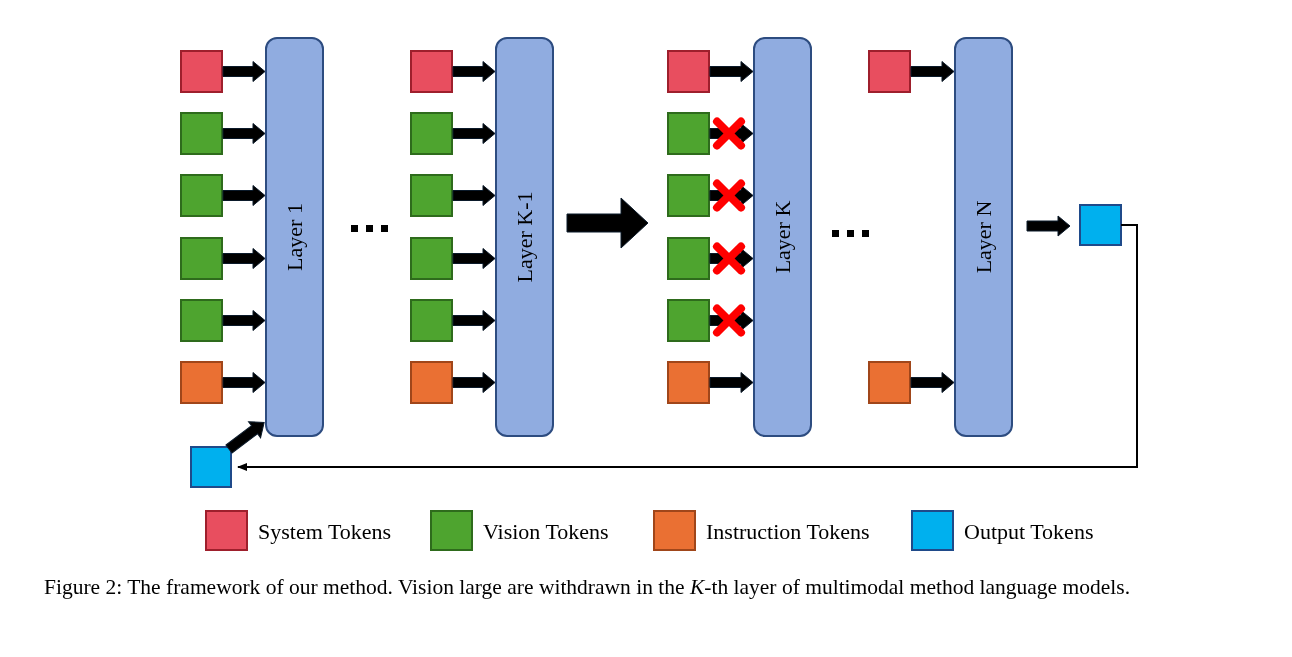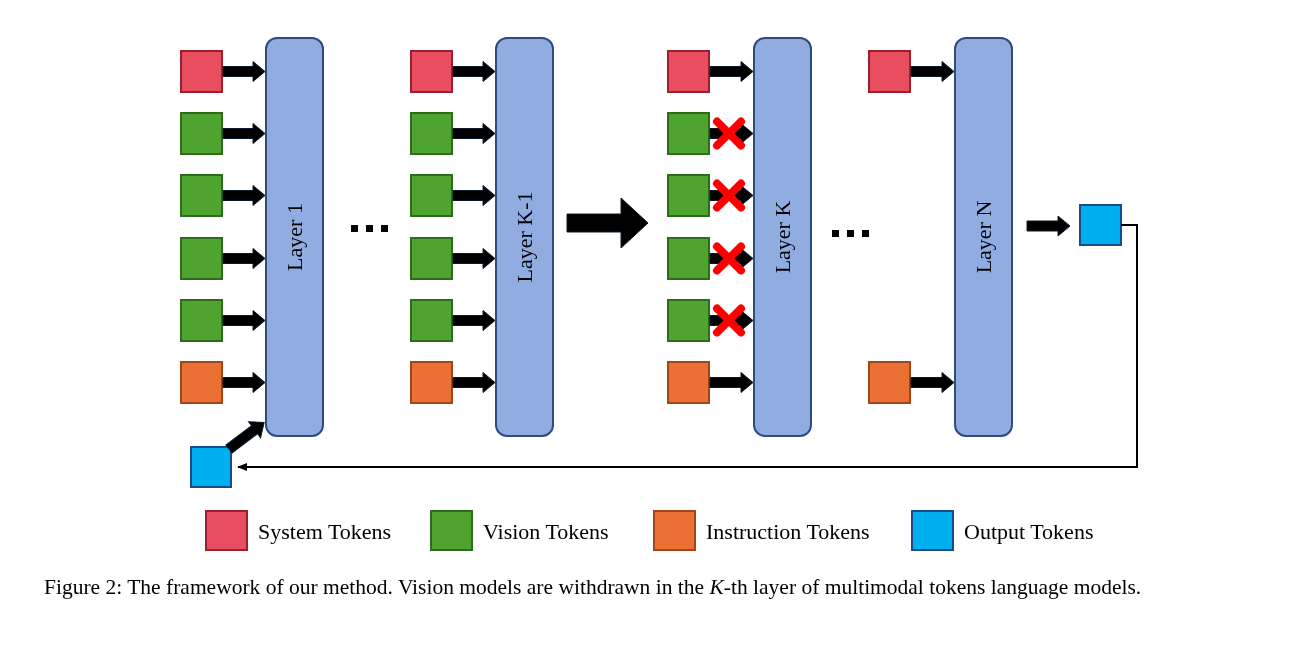--- a/index.html
+++ b/index.html
@@ -134,13 +134,13 @@
         <rect x="654" y="511" width="41" height="39" fill="#EA7033" stroke="#A0461A" stroke-width="2"></rect>
         <text x="706" y="539" font-size="22" class="legend-text">Instruction Tokens</text>
       </g>
       <g>
         <rect x="912" y="511" width="41" height="39" fill="#00B0EE" stroke="#1F4A8A" stroke-width="2"></rect>
         <text x="964" y="539" font-size="22" class="legend-text">Output Tokens</text>
       </g>
     </g>
 </svg>
 
-<div class="caption"><span>Figure 2: The framework of our method. Vision models are withdrawn in the </span><em>K</em><span>-th layer of multimodal tokens language models.</span></div>
+<div class="caption"><span>Figure 2: The framework of our method. Vision large are withdrawn in the </span><em>K</em><span>-th layer of multimodal method language models.</span></div>
 
 </body></html>

